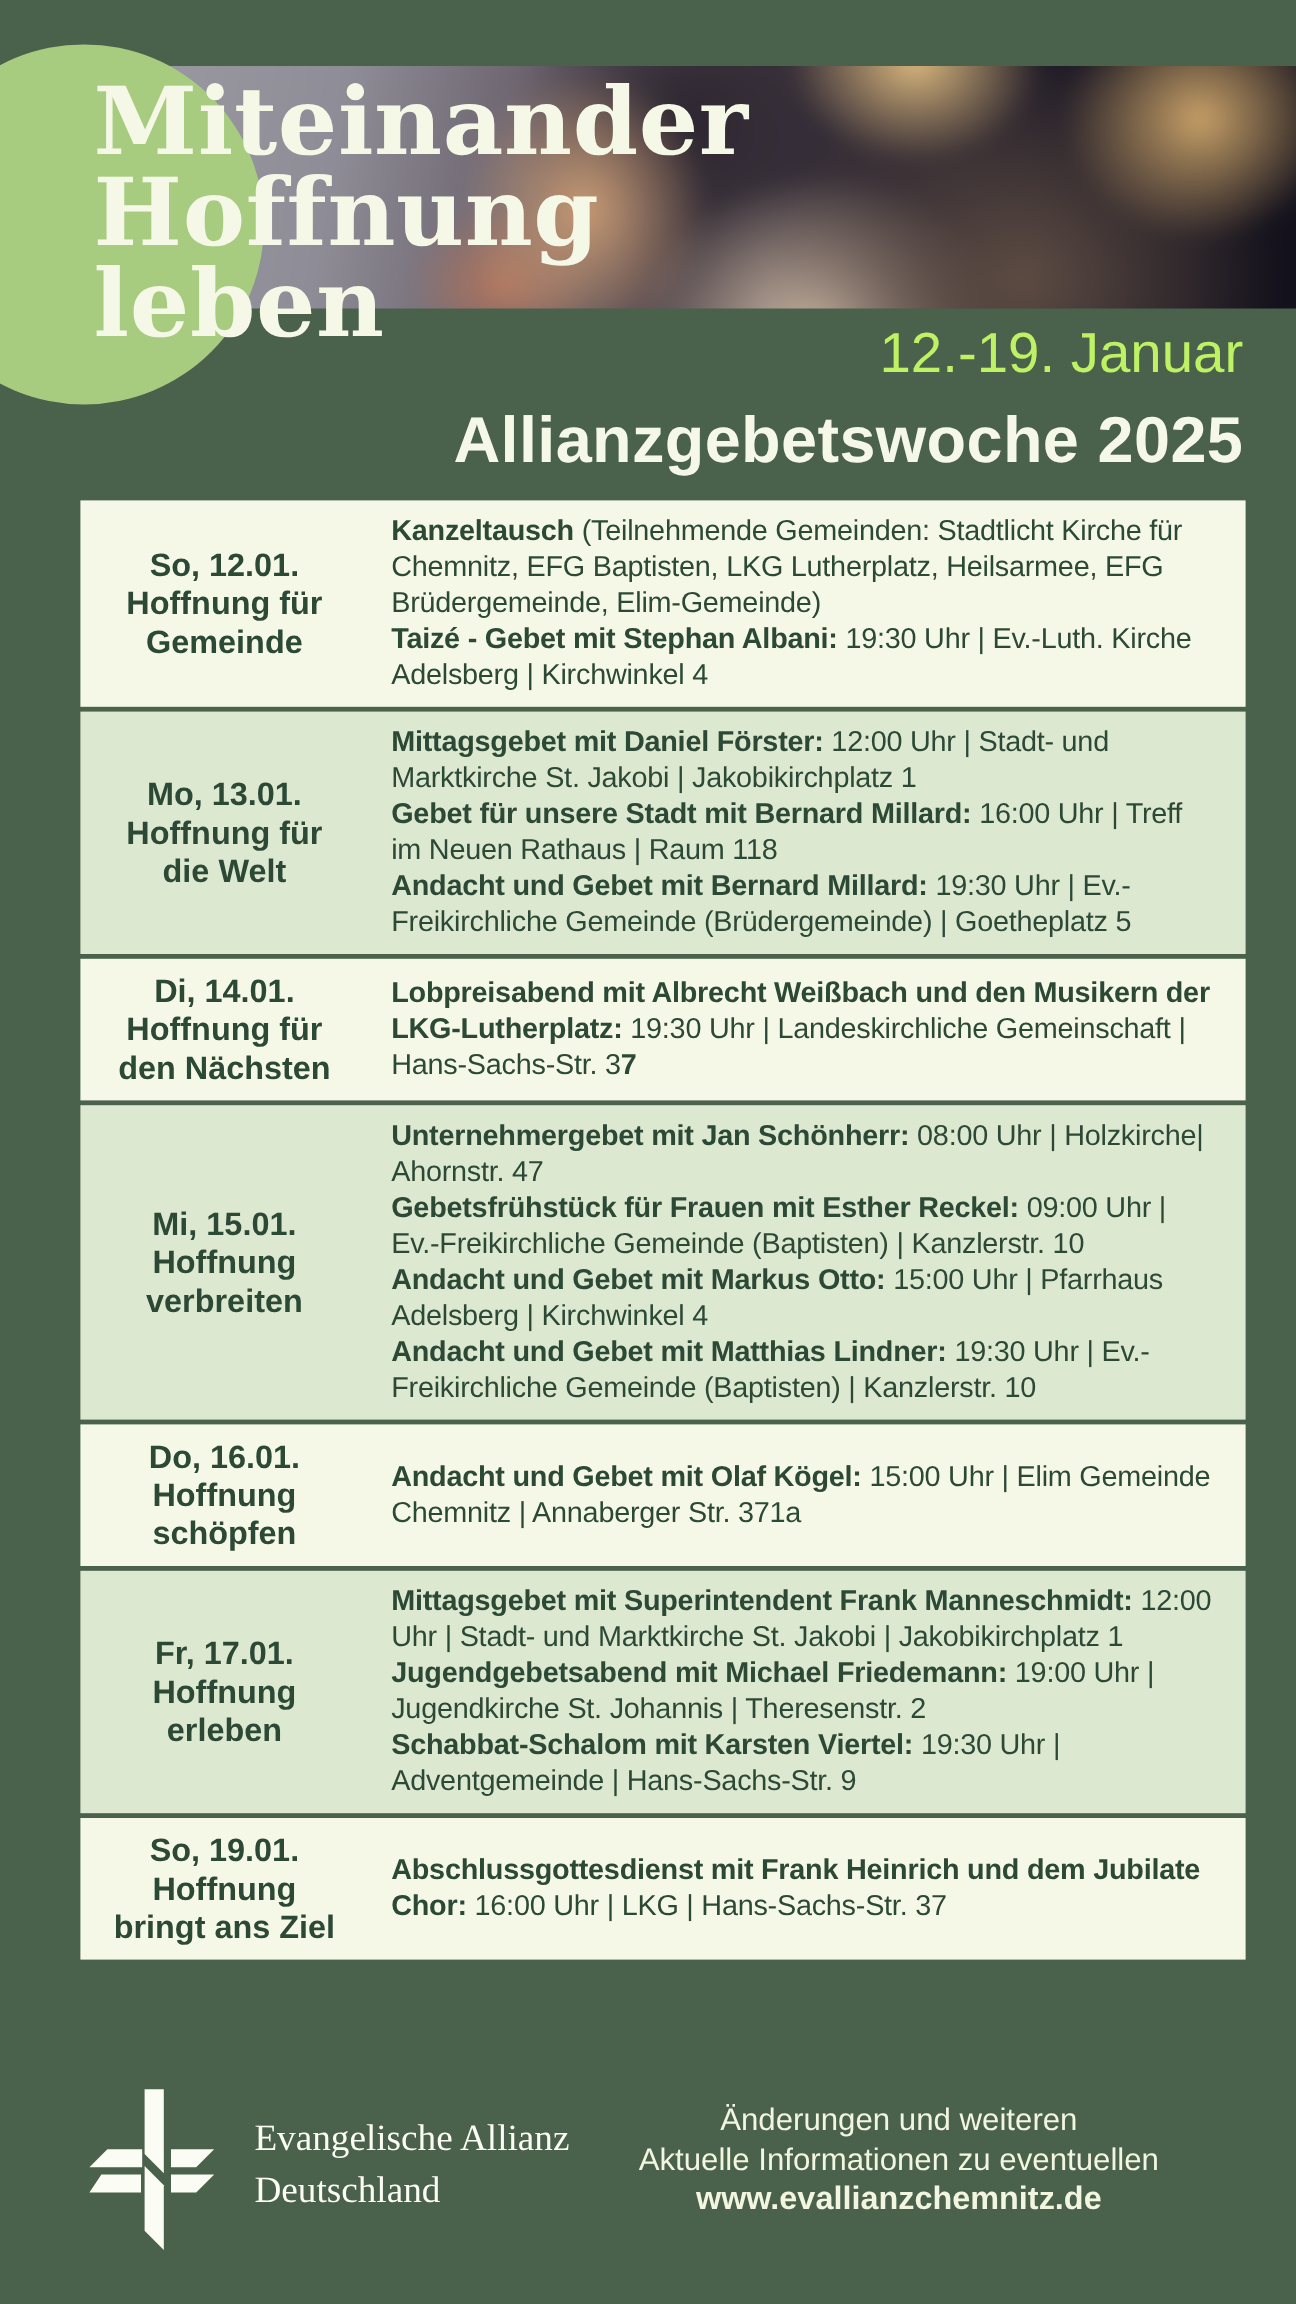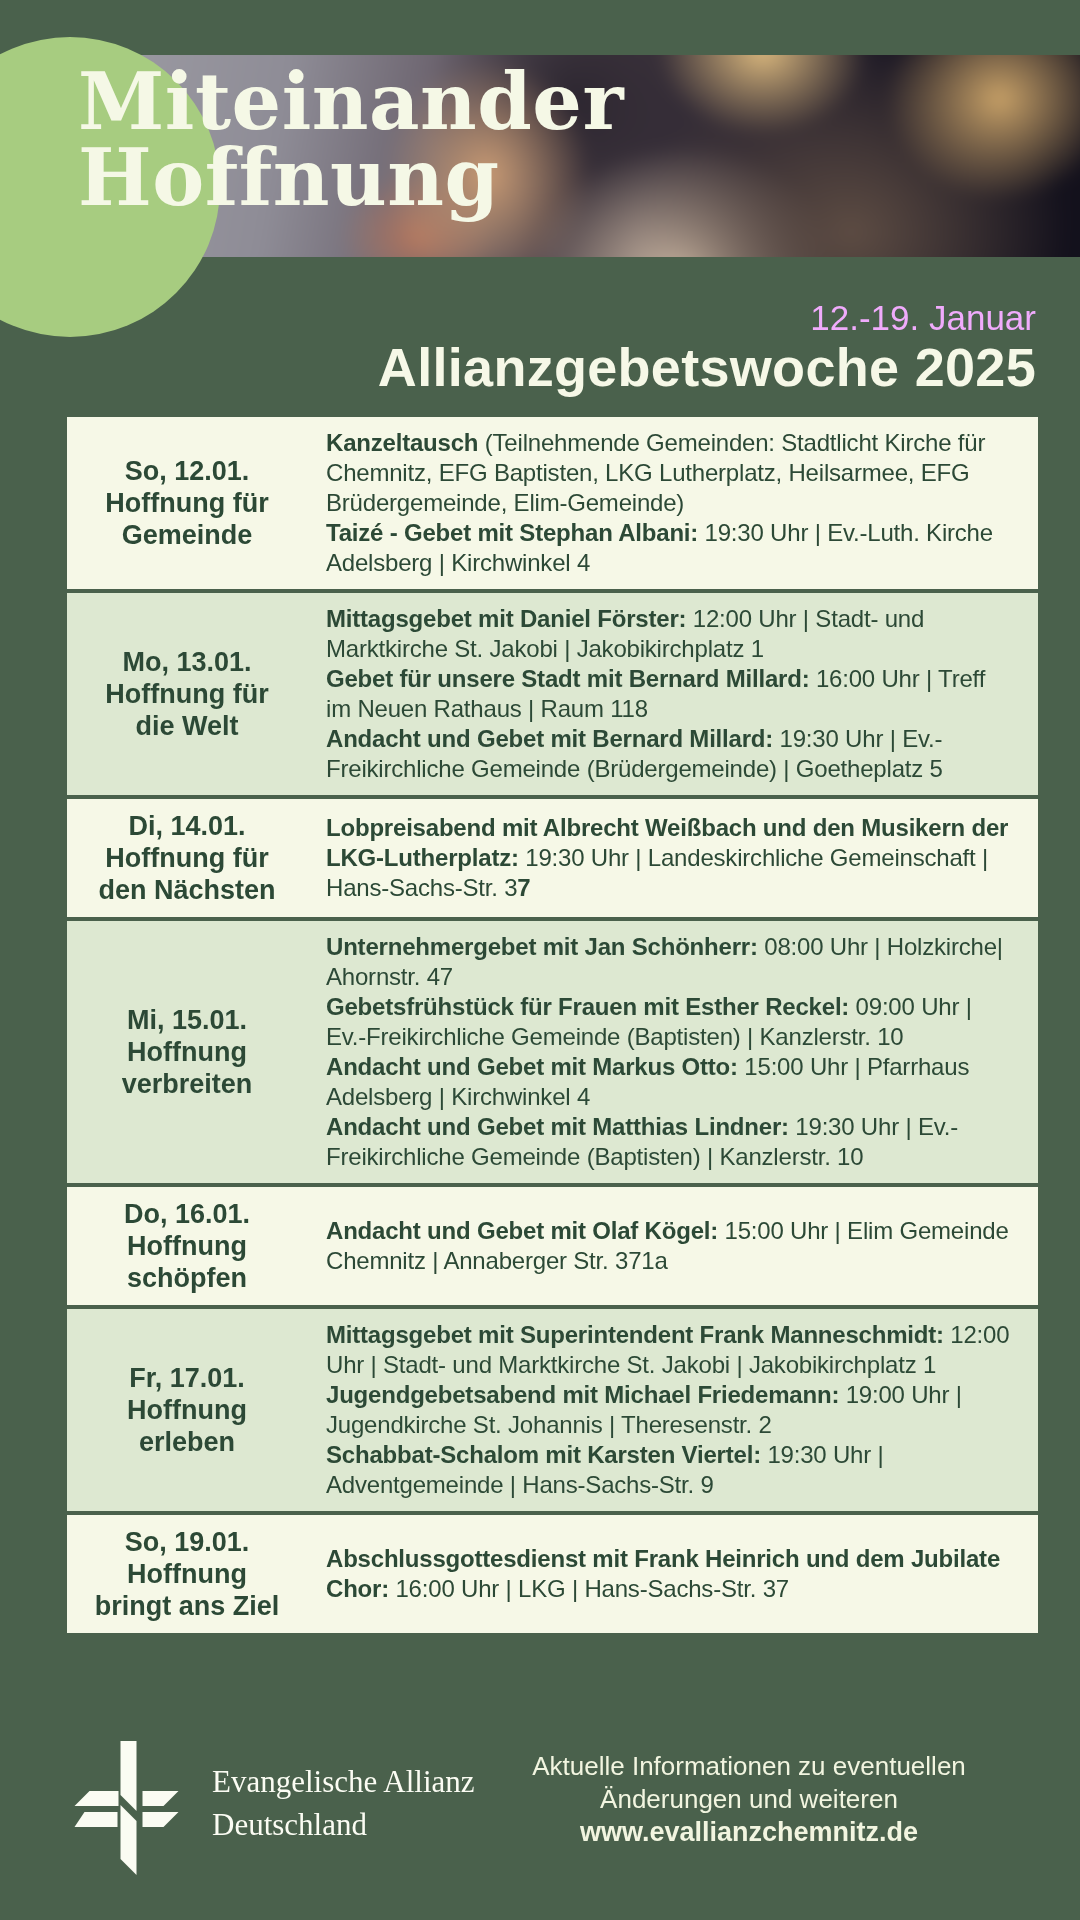--- a/index.html
+++ b/index.html
@@ -21,21 +21,21 @@
       radial-gradient(130px 110px at 31% 84%, #b3765e 0%, rgba(179,118,94,0) 60%),
       radial-gradient(210px 230px at 47% 28%, #2c2630 0%, rgba(44,38,48,0) 70%),
       linear-gradient(100deg,#9b9aa2 0%,#8e8c96 18%,#6d6570 32%,#473c44 48%,#2a2430 64%,#191622 80%,#12101b 100%);
   }
   .circle{position:absolute;left:-80px;top:37px;width:300px;height:300px;border-radius:50%;background:#a7cc80;}
   .hero-title{
     position:absolute;left:78px;top:64px;
     font-family:"DejaVu Serif","Liberation Serif",serif;font-weight:700;
     font-size:78px;line-height:76px;color:#f5f8e6;letter-spacing:0.5px;
   }
-  .date-range{position:absolute;right:44px;top:266px;font-size:35px;color:#f0abfc;text-align:right;margin-top:32px;}
+  .date-range{position:absolute;right:44px;top:266px;font-size:47px;color:#bef264;text-align:right;}
   .main-title{position:absolute;right:44px;top:336px;font-size:54px;font-weight:700;color:#f6f8e7;text-align:right;letter-spacing:0.3px;}
   
   .schedule{position:absolute;left:67px;top:417px;width:971px;display:flex;flex-direction:column;gap:4px;}
   .row{display:flex;align-items:center;}
   .row.cream{background:#f6f8e7;}
   .row.green{background:#dde8d1;}
   .day-cell{
     flex:0 0 240px;text-align:center;color:#2c4936;
     font-weight:700;font-size:27px;line-height:32px;padding:11px 0;
   }
@@ -63,20 +63,21 @@
 
 <div class="page">
 
   <div class="photo">
     <div class="photo-paint"></div>
   </div>
   <div class="circle"></div>
   <div class="hero-title">
     <div>Miteinander</div>
     <div>Hoffnung</div>
+    <div>leben</div>
   </div>
   <div class="date-range">12.-19. Januar</div>
   <div class="main-title">Allianzgebetswoche 2025</div>
 
   <div class="schedule">
 
     <div class="row cream">
       <div class="day-cell">
         <div>So, 12.01.</div>
         <div>Hoffnung für</div>
@@ -173,18 +174,18 @@
         <polygon points="82,79 118,79 103,94 82,94"></polygon>
         <polygon points="60,72 76,88 76,142 60,126"></polygon>
       </g>
     </svg>
   </div>
   <div class="org-name">
     <div>Evangelische Allianz</div>
     <div>Deutschland</div>
   </div>
   <div class="footer-info">
+    <div>Änderungen und weiteren</div>
     <div>Aktuelle Informationen zu eventuellen</div>
-    <div>Änderungen und weiteren</div>
     <div class="website">www.evallianzchemnitz.de</div>
   </div>
 
 </div>
 
 </body></html>

